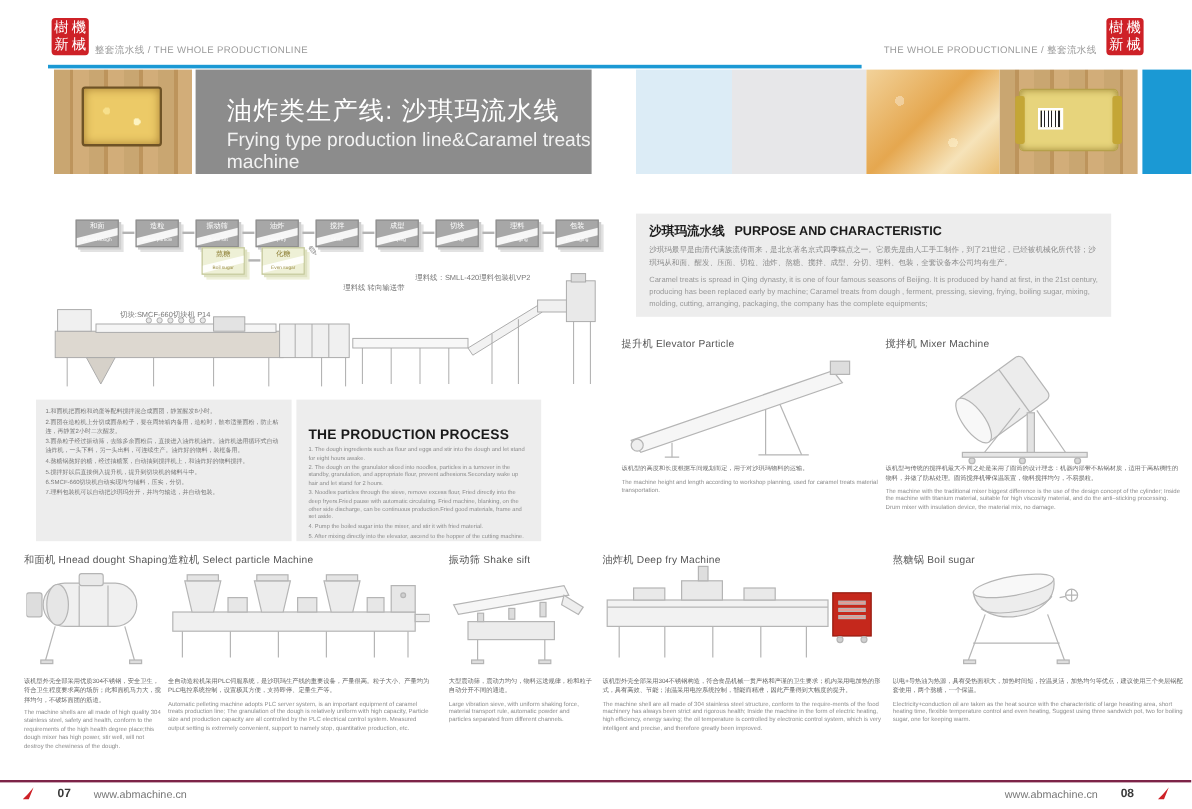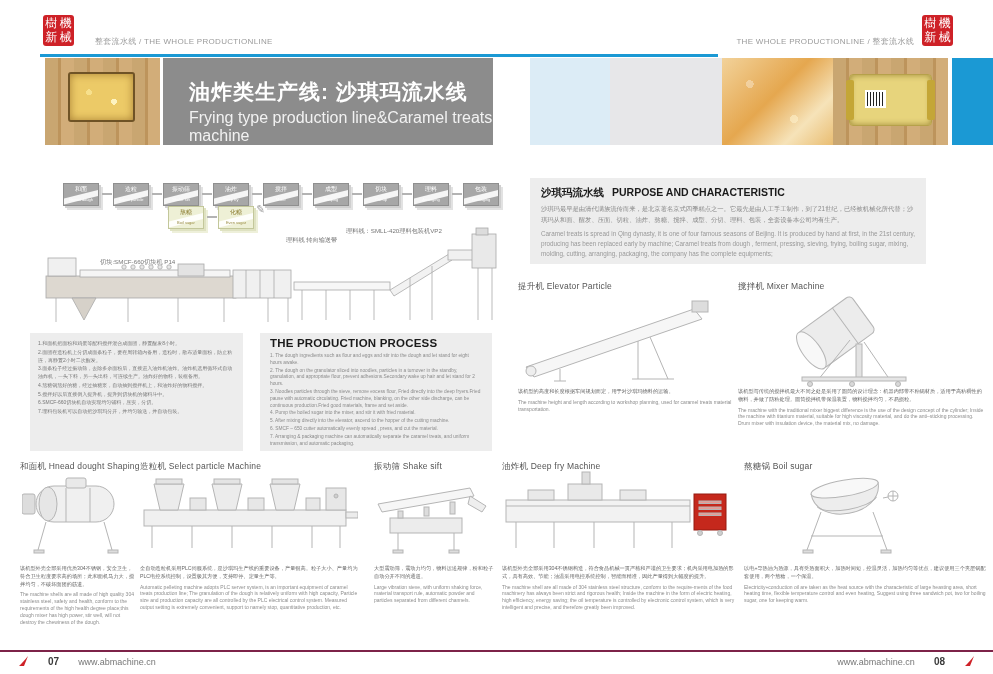--- a/index.html
+++ b/index.html
@@ -7,33 +7,33 @@
   body{font-family:"Liberation Sans","DejaVu Sans",sans-serif;-webkit-font-smoothing:antialiased}
   .page{position:relative;width:993px;height:674px;background:#fff;overflow:hidden}
 
   
   .seal{position:absolute;width:31px;height:31px;background:#ce2127;border-radius:3px;
         display:grid;grid-template-columns:1fr 1fr;align-items:center;justify-items:center;
         color:#fff;font-family:"DejaVu Serif","Liberation Serif",serif;font-size:12px;line-height:13px;padding:1px}
   .seal-left{left:43px;top:15px}
   .seal-right{left:922px;top:15px}
   .tagline{position:absolute;top:36px;font-size:8px;color:#9a9a9a;letter-spacing:.3px;white-space:nowrap}
-  .tagline-left{left:95px}
+  .tagline-left{left:79px}
   .tagline-right{right:79px;text-align:right}
 
   
   .blue-topline{position:absolute;left:40px;top:54px;width:678px;height:3px;background:#1b99d4}
   .banner-photo{position:absolute;top:58px;height:87px;overflow:hidden}
   .photo-wood{background:repeating-linear-gradient(90deg,#c9a671 0 13px,#bd945c 13px 16px,#d2ad79 16px 29px)}
   .treat{position:absolute;left:20%;top:16%;width:58%;height:58%;background:
          radial-gradient(circle at 30% 40%,#f7e08c 0 3px,transparent 3px 8px),
          radial-gradient(circle at 70% 60%,#fdf3c0 0 3px,transparent 3px 9px),#ecca67;
          border:2px solid #6f5326;border-radius:3px;box-shadow:inset 0 0 8px #a87f35}
   .banner-title{position:absolute;left:163px;top:58px;width:330px;height:87px;background:#8c8c8c;color:#fff;padding:20px 0 0 26px}
-  .banner-title .zh{font-size:21px;letter-spacing:1px;font-weight:bold;display:block}
+  .banner-title .zh{font-size:21px;letter-spacing:1px;font-weight:normal;display:block}
   .banner-title .en{font-size:16px;display:block;margin-top:3px;color:#f2f2f2}
   .block-lightblue{position:absolute;left:530px;top:58px;width:80px;height:87px;background:#dcecf6}
   .block-lightgray{position:absolute;left:610px;top:58px;width:112px;height:87px;background:#e7e7e9}
   .photo-closeup{left:722px;width:111px;background:
       radial-gradient(circle at 25% 30%,#ffffff55 0 4px,transparent 4px 11px),
       radial-gradient(circle at 65% 70%,#fff3cf88 0 4px,transparent 4px 10px),
       linear-gradient(135deg,#f2d29a 0%,#e5a74f 45%,#f6e3b9 75%,#e9bd72 100%)}
   .photo-package{left:833px;width:115px}
   .package{position:absolute;left:14%;top:18%;width:72%;height:60%;background:#e7d47c;border-radius:4px;
            box-shadow:inset 0 0 6px #9f8a3a;border:1px solid #b6a14a}
@@ -58,21 +58,21 @@
 
   
   .prodline{position:absolute;left:28px;top:226px}
   svg text{font-family:"Liberation Sans",sans-serif}
 
   
   .panel{position:absolute;background:#ededed;overflow:hidden}
   .proc-zh{left:30px;top:333px;width:213px;height:118px;padding:7px 8px}
   .proc-zh h3{font-size:11px;color:#1a1a1a;margin-bottom:4px;letter-spacing:1px}
   .proc-zh .it{font-size:5px;line-height:1.55;color:#777;margin-bottom:1px}
-  .proc-en{left:260px;top:333px;width:232px;height:118px;padding:4px 10px}
+  .proc-en{left:247px;top:333px;width:204px;height:118px;padding:24px 10px}
   .proc-en h3{font-size:11.5px;color:#1a1a1a;margin-bottom:4px;letter-spacing:.2px}
   .proc-en .it{font-size:4.8px;line-height:1.42;color:#8b8b8b;margin-bottom:1px}
 
   .purpose{left:530px;top:178px;width:396px;height:86px;padding:8px 11px}
   .purpose h3{font-size:10.5px;color:#1a1a1a;margin-bottom:4px}
   .purpose h3 .en{margin-left:8px}
   .purpose .zh{font-size:6.3px;line-height:1.7;color:#8a8a8a;margin-bottom:4px}
   .purpose .en-p{font-size:6.3px;line-height:1.55;color:#999}
 
   

